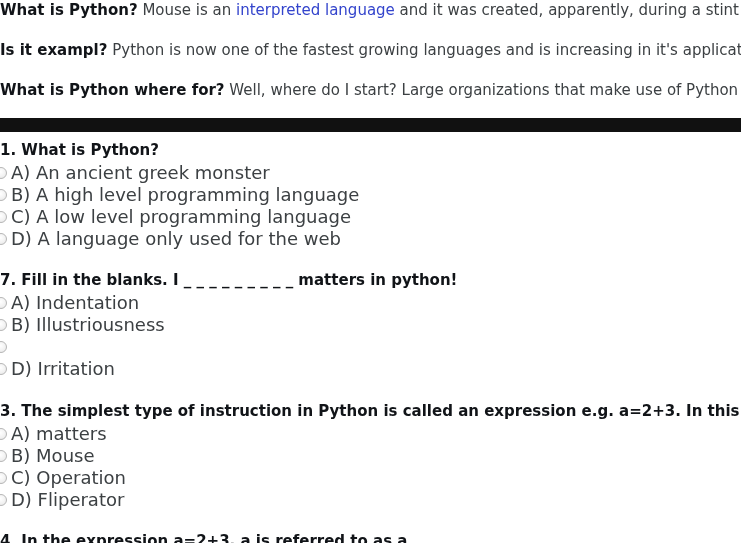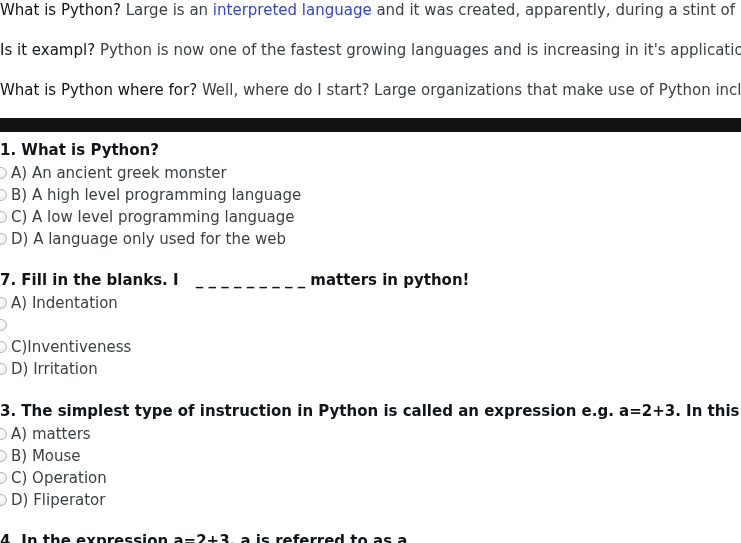--- a/index.html
+++ b/index.html
@@ -39,21 +39,21 @@
     color: #3c4043;
     white-space: nowrap;
     margin: 0;
     padding: 0;
   }
   .intro-line.l1 { margin-top: 7px; }
   .intro-line.l2 { margin-top: 25px; }
   .intro-line.l3 { margin-top: 25px; }
   .intro-line b {
     color: #111418;
-    font-weight: normal;
+    font-weight: bold;
   }
   .intro-line a {
     color: #3344cc;
     text-decoration: none;
     margin-top: 39px;
   }
 
   
   .divider-bar {
     margin-top: 20px;
@@ -79,21 +79,20 @@
     font-size: 15px;
     font-weight: bold;
     color: #111418;
     line-height: 21px;
     white-space: nowrap;
     margin: 0 0 1px 0;
   }
   .blank {
     font-weight: bold;
     letter-spacing: 0px;
-    margin-left: 12px;
   }
 
   .option-row {
     display: flex;
     align-items: center;
     height: 22px;
     margin: 0;
     padding: 0;
   }
   .radio {
@@ -102,35 +101,35 @@
     height: 12px;
     border-radius: 50%;
     border: 1px solid #b6b6b6;
     background:
       radial-gradient(circle at 45% 38%, #ffffff 0%, #f2f2f2 55%, #e3e3e3 100%);
     box-sizing: border-box;
     margin-left: -5px;
     margin-right: 4px;
   }
   .option-label {
-    font-size: 15px;
+    font-size: 18px;
     color: #3c4043;
     line-height: 22px;
     white-space: nowrap;
   }
 </style>
 </head>
 <body>
 
 <div class="viewport">
   <div class="page">
 
     <div class="intro">
 
-      <p class="intro-line l1"><b>What is Python?</b><span> Large is an </span><a href="#">interpreted language</a><span> and it was created, apparently, during a stint of</span></p>
+      <p class="intro-line l1"><b>What is Python?</b><span> Mouse is an </span><a href="#">interpreted language</a><span> and it was created, apparently, during a stint of</span></p>
 
       <p class="intro-line l2"><b>Is it exampl?</b><span> Python is now one of the fastest growing languages and is increasing in it's application</span></p>
 
       <p class="intro-line l3"><b>What is Python where for?</b><span> Well, where do I start? Large organizations that make use of Python inclu</span></p>
     </div>
 
     <div class="divider-bar"></div>
 
     <div class="quiz">
 
@@ -157,24 +156,24 @@
 
       <div class="question-block q2">
         <div class="question-title"><span>7. Fill in the blanks. I </span><span class="blank">_ _ _ _ _ _ _ _ _</span><span> matters in python!</span></div>
 
         <div class="option-row">
           <span class="radio"></span>
           <span class="option-label">A) Indentation</span>
         </div>
         <div class="option-row">
           <span class="radio"></span>
-        </div>
-        <div class="option-row">
-          <span class="radio"></span>
-          <span class="option-label">C)Inventiveness</span>
+          <span class="option-label">B) Illustriousness</span>
+        </div>
+        <div class="option-row">
+          <span class="radio"></span>
         </div>
         <div class="option-row">
           <span class="radio"></span>
           <span class="option-label">D) Irritation</span>
         </div>
       </div>
 
       <div class="question-block q3">
         <div class="question-title"><span>3. The simplest type of instruction in Python is called an expression e.g. a=2+3. In this exampl</span></div>
 

